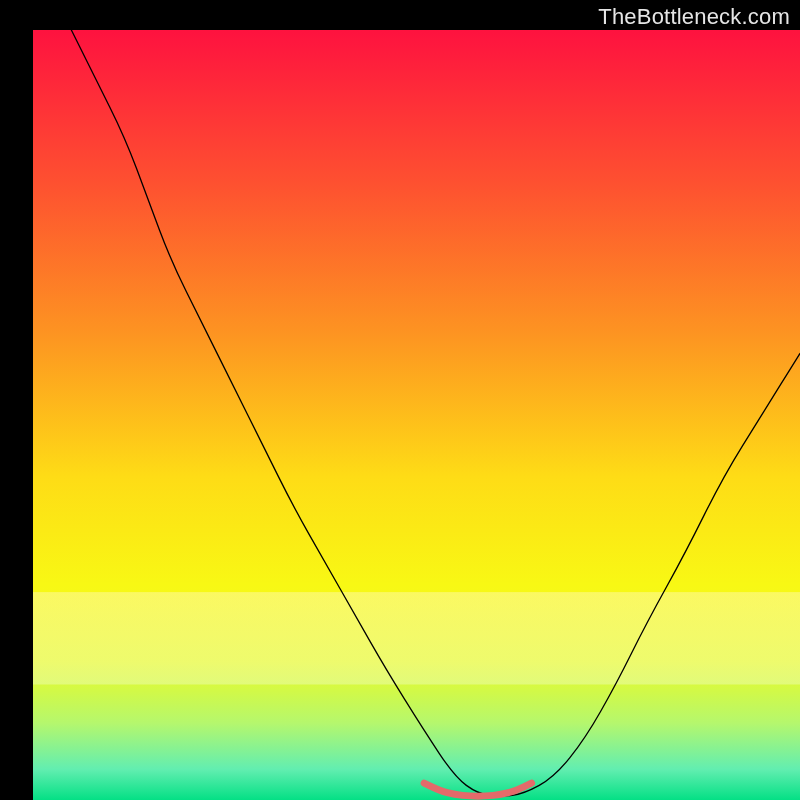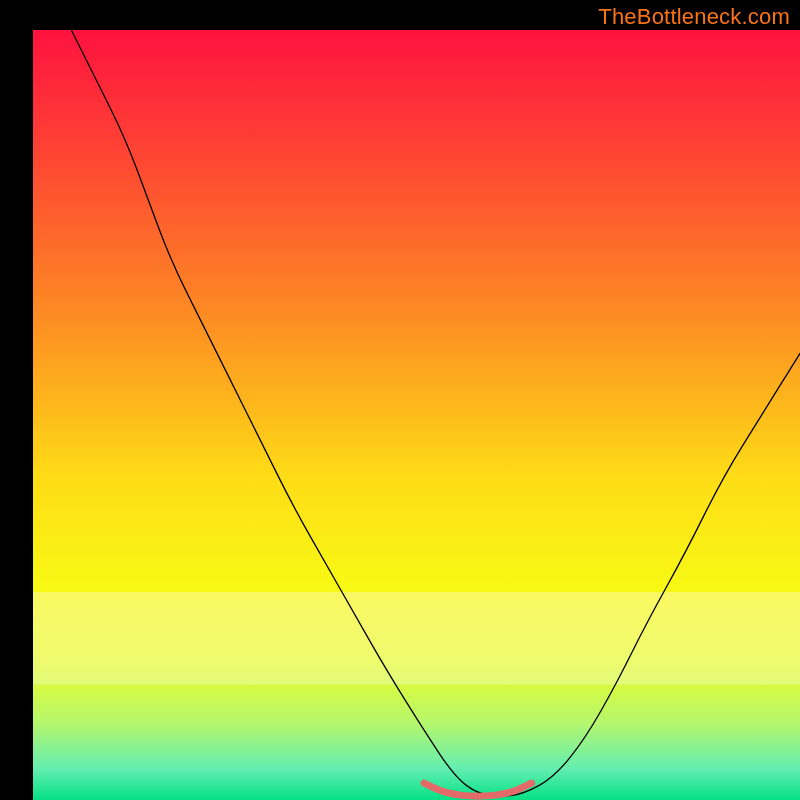--- a/index.html
+++ b/index.html
@@ -14,21 +14,21 @@
   .frame {
     position: relative;
     width: 800px;
     height: 800px;
     background: #000;
   }
   .watermark {
     position: absolute;
     top: 4px;
     right: 10px;
-    color: #f97316;
+    color: #e5e5e5;
     font-size: 22px;
     font-weight: 400;
     letter-spacing: 0.2px;
     z-index: 20;
   }
   svg.plot {
     position: absolute;
     left: 0;
     top: 0;
     width: 800px;

